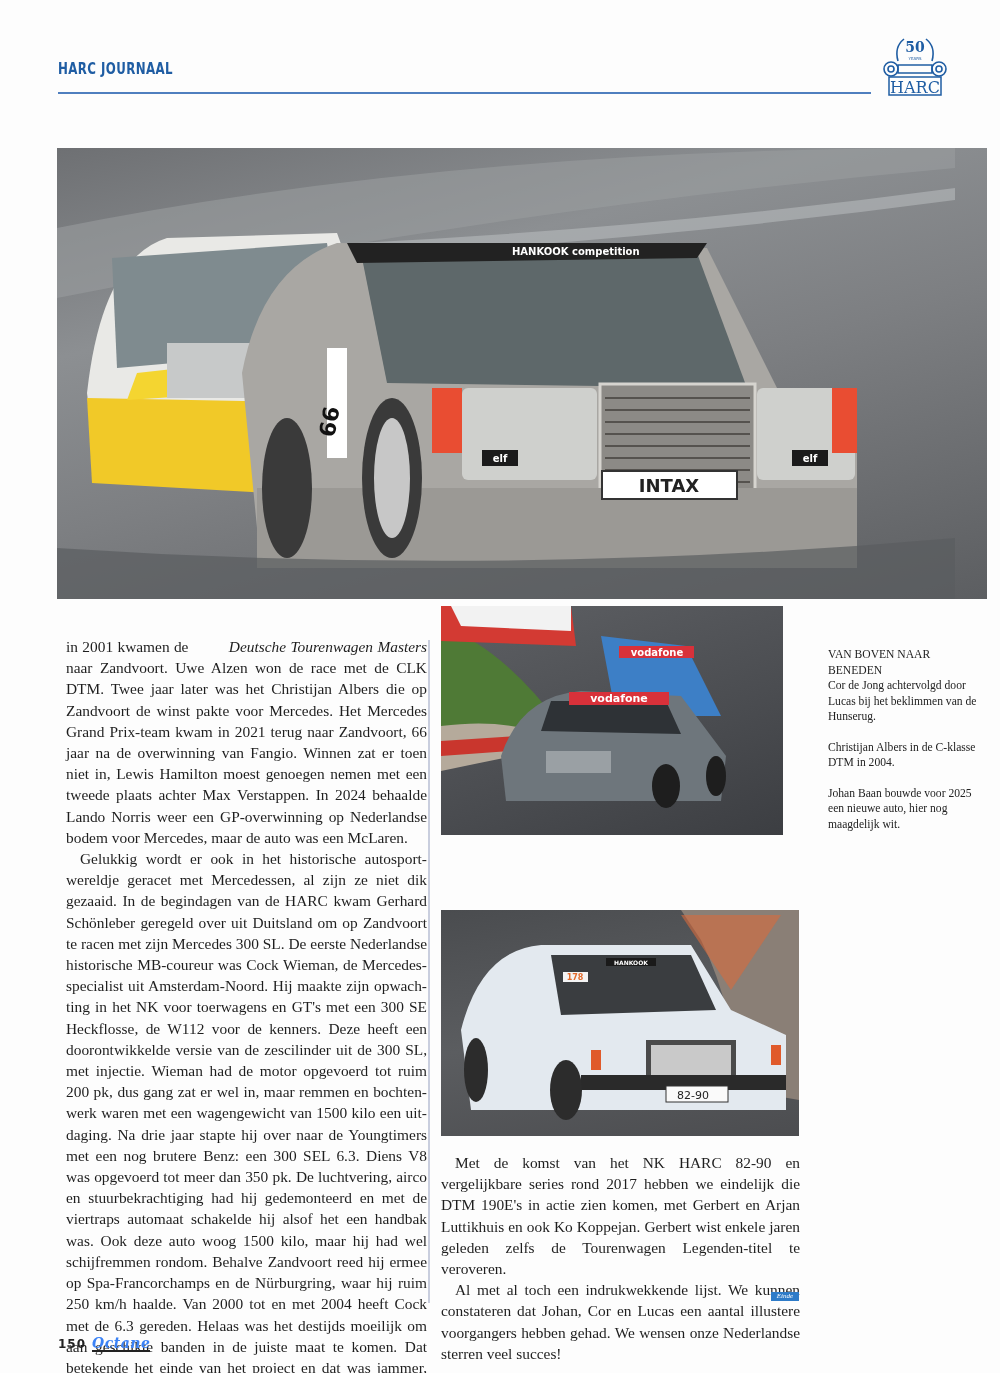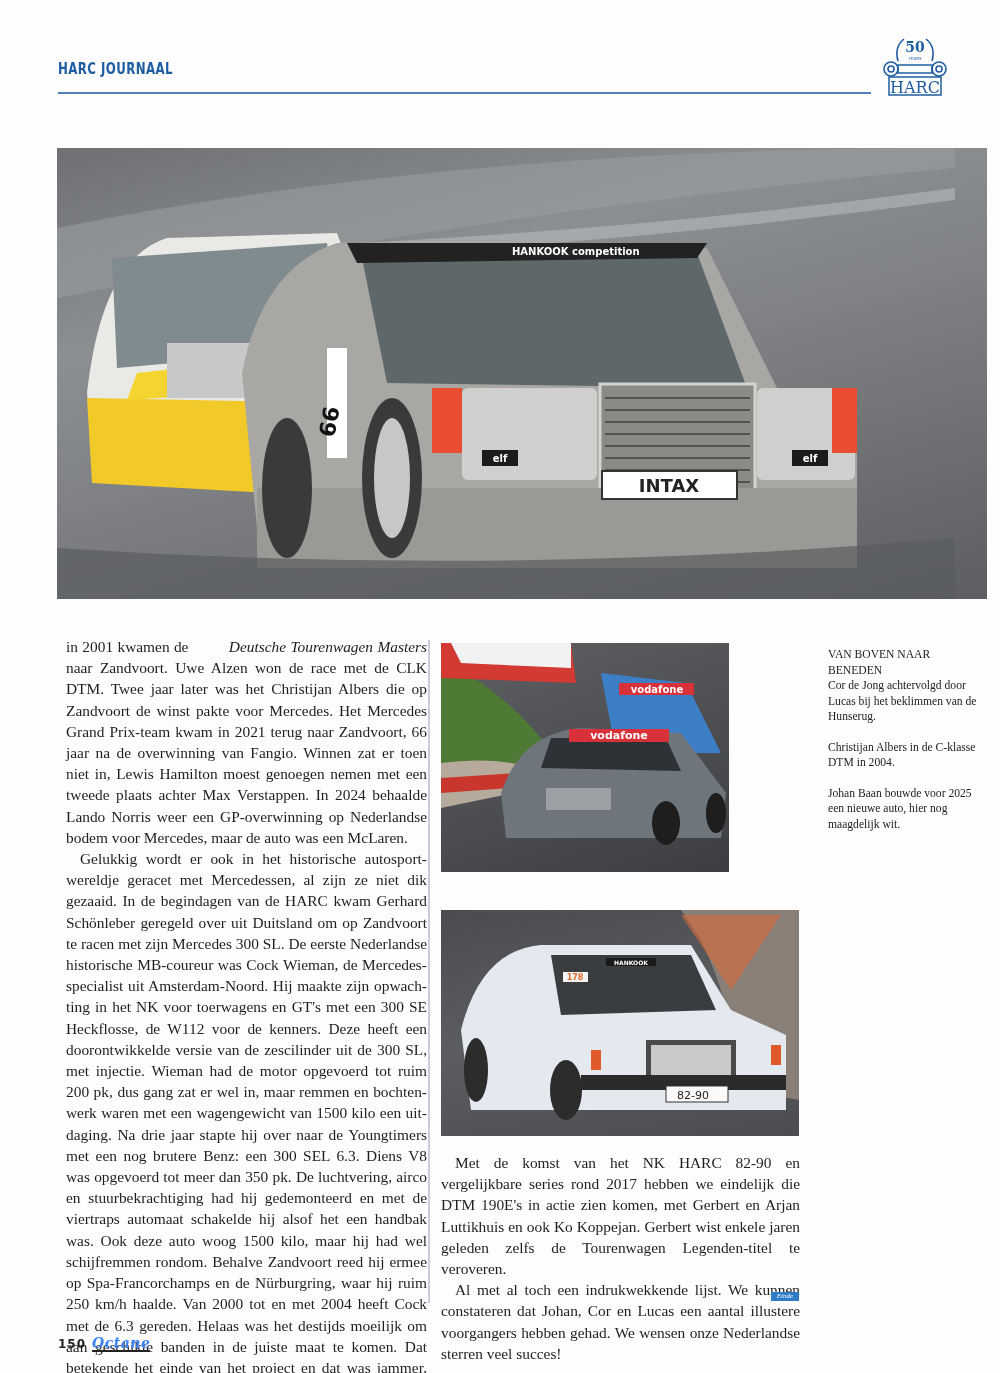--- a/index.html
+++ b/index.html
@@ -11,21 +11,21 @@
     position: absolute; left: 58px; top: 59px; font-family: "DejaVu Sans Condensed", "DejaVu Sans", sans-serif;
     font-weight: bold; font-size: 16px; letter-spacing: 0.5px; color: #1f5da3;
     transform: scaleX(0.82); transform-origin: left center;
   }
   .header-rule { position: absolute; left: 58px; top: 92px; width: 813px; height: 2px; background: #4f7fbf; }
   .logo { position: absolute; left: 880px; top: 35px; width: 70px; height: 62px; }
 
   .photo { position: absolute; overflow: hidden; }
   .hero { left: 57px; top: 148px; width: 930px; height: 451px;
     background: linear-gradient(165deg, #6e7073 0%, #8c8f92 30%, #7d7f82 55%, #5c5e61 100%); }
-  .photo2 { left: 441px; top: 643px; width: 288px; height: 229px;
+  .photo2 { left: 441px; top: 606px; width: 342px; height: 229px;
     background: linear-gradient(160deg, #5e6064 0%, #4a4c50 60%, #3c3e42 100%); }
   .photo3 { left: 441px; top: 894px; width: 358px; height: 226px;
     background: linear-gradient(170deg, #4a4c4f 0%, #5b5d60 50%, #4c4d50 100%); margin-top: 16px; }
 
   .col-text { position: absolute; font-size: 15.4px; line-height: 21.2px; text-align: justify; hyphens: manual; }
   .col1 { left: 66px; top: 636px; width: 361px; }
   .col2 { left: 441px; top: 1152px; width: 359px; }
   .col-text p { margin: 0; text-indent: 0; }
   .col-text p + p { text-indent: 14px; }
   .col-text p.first { text-indent: 0; }

